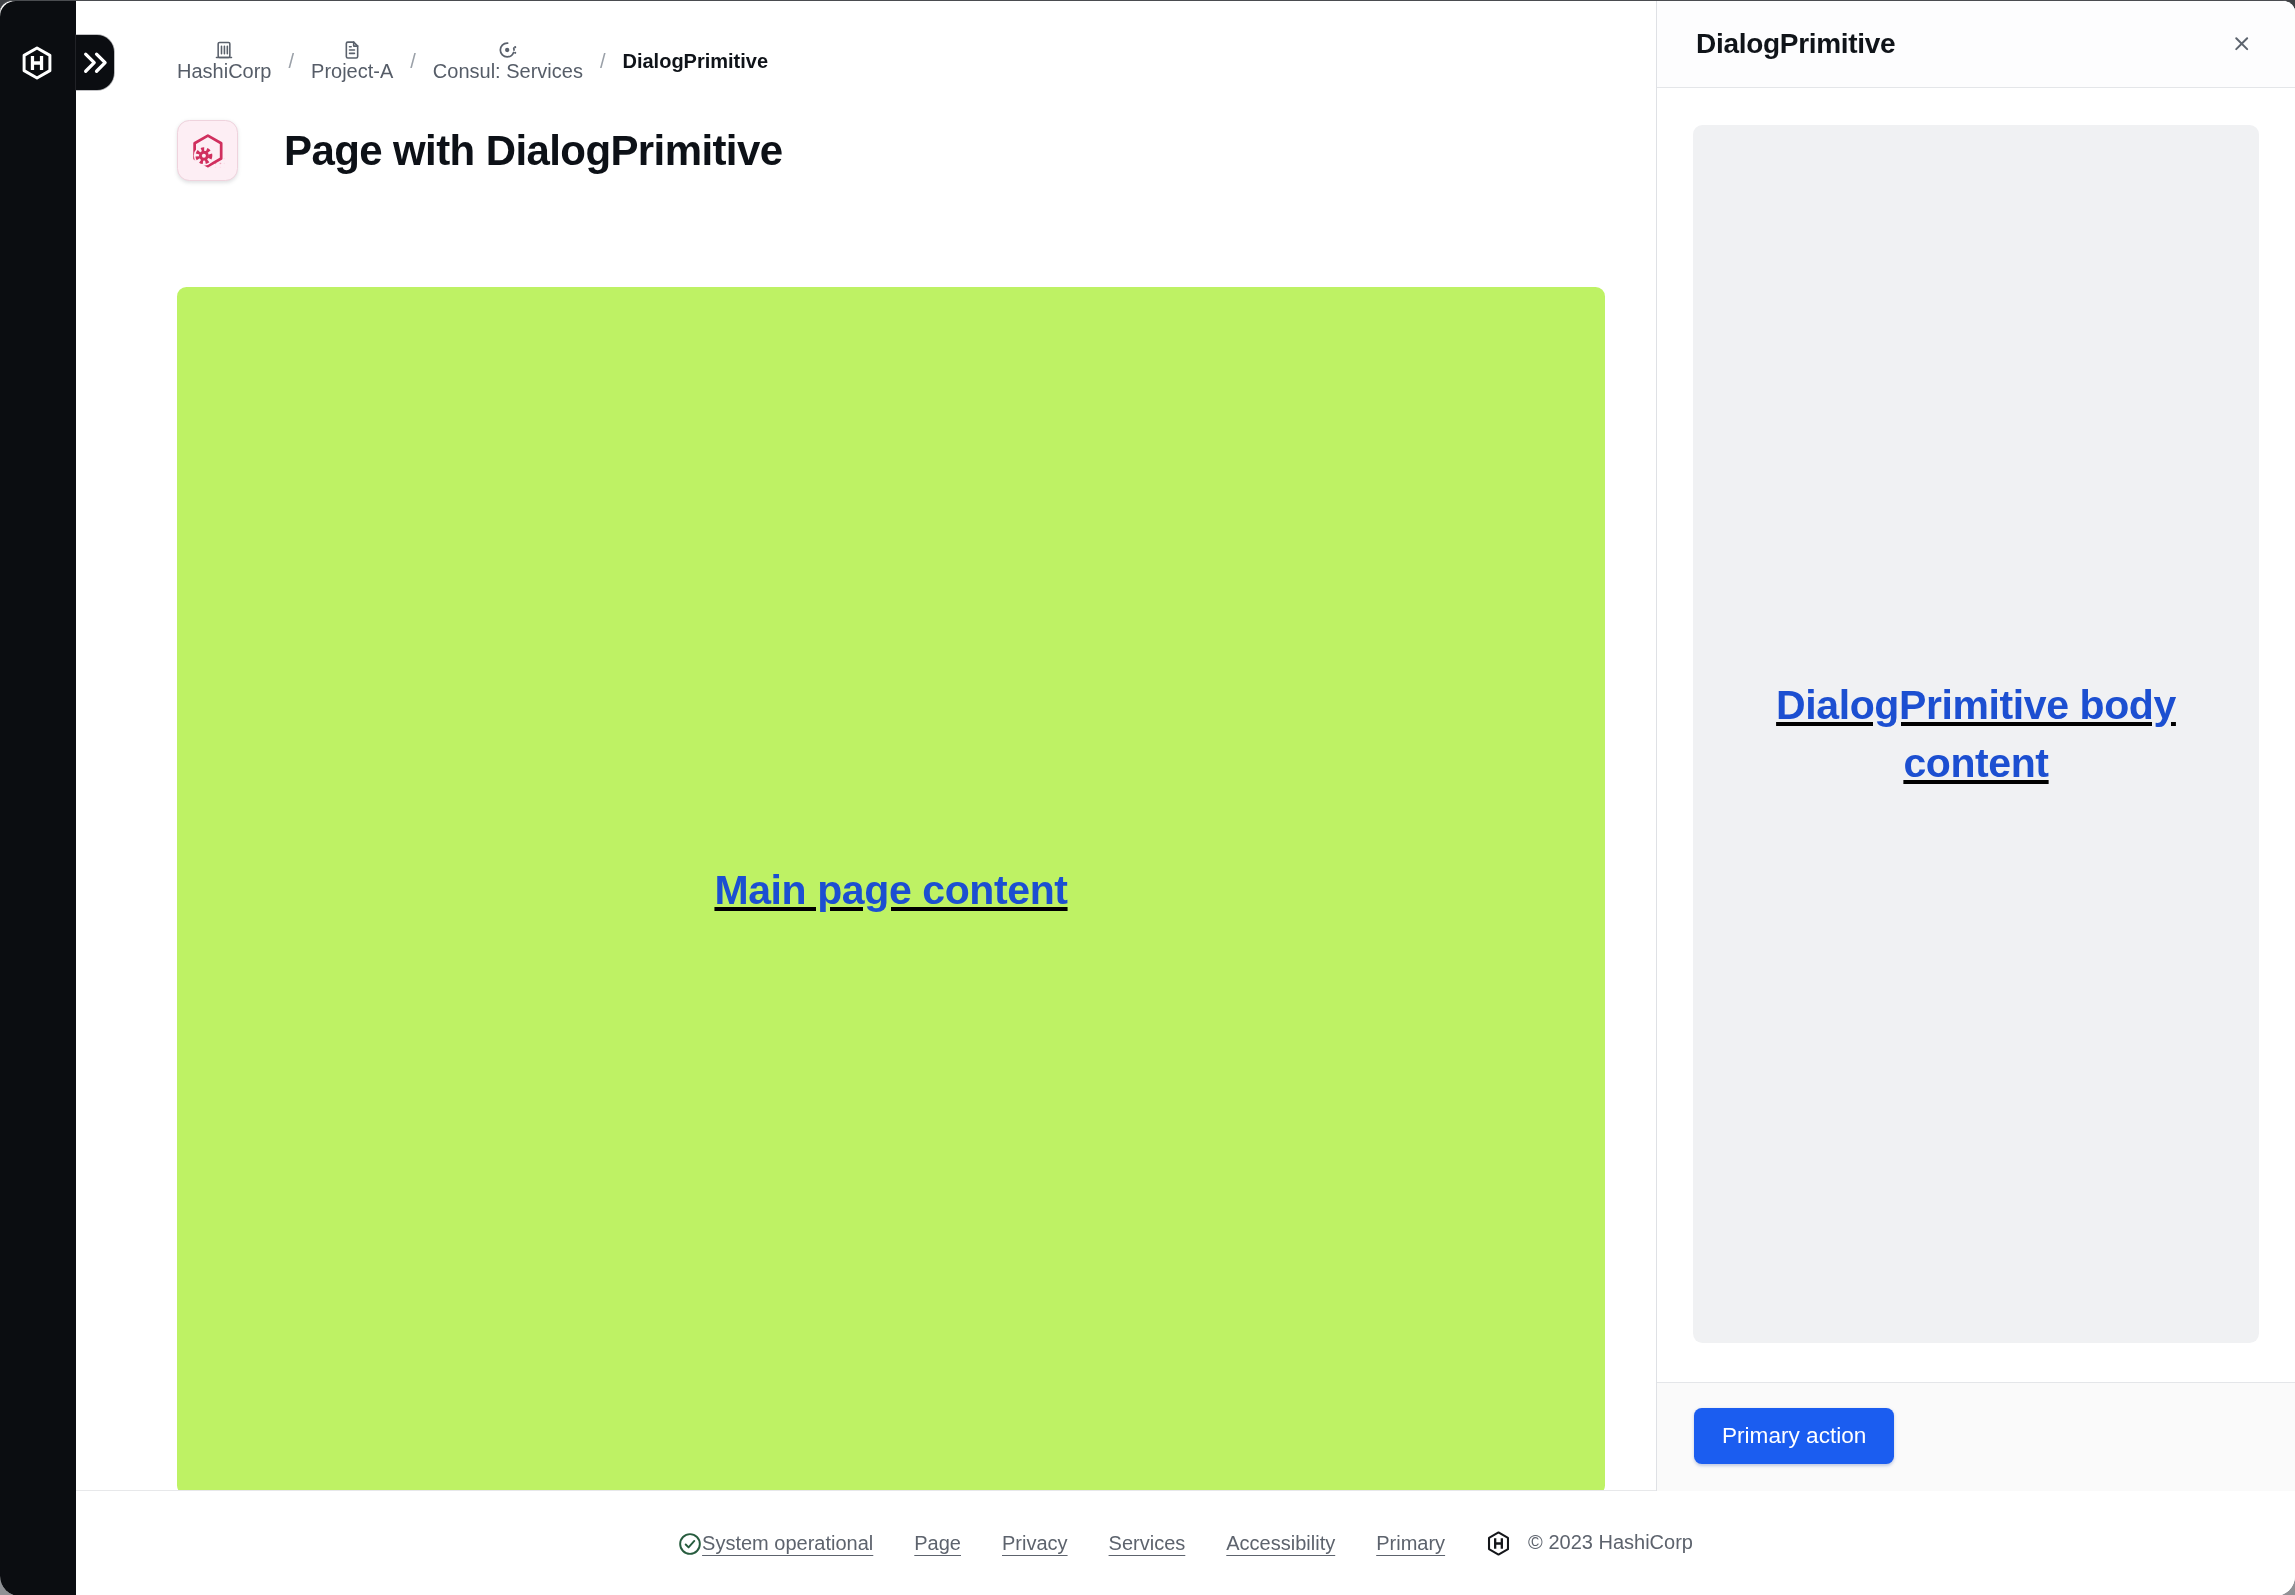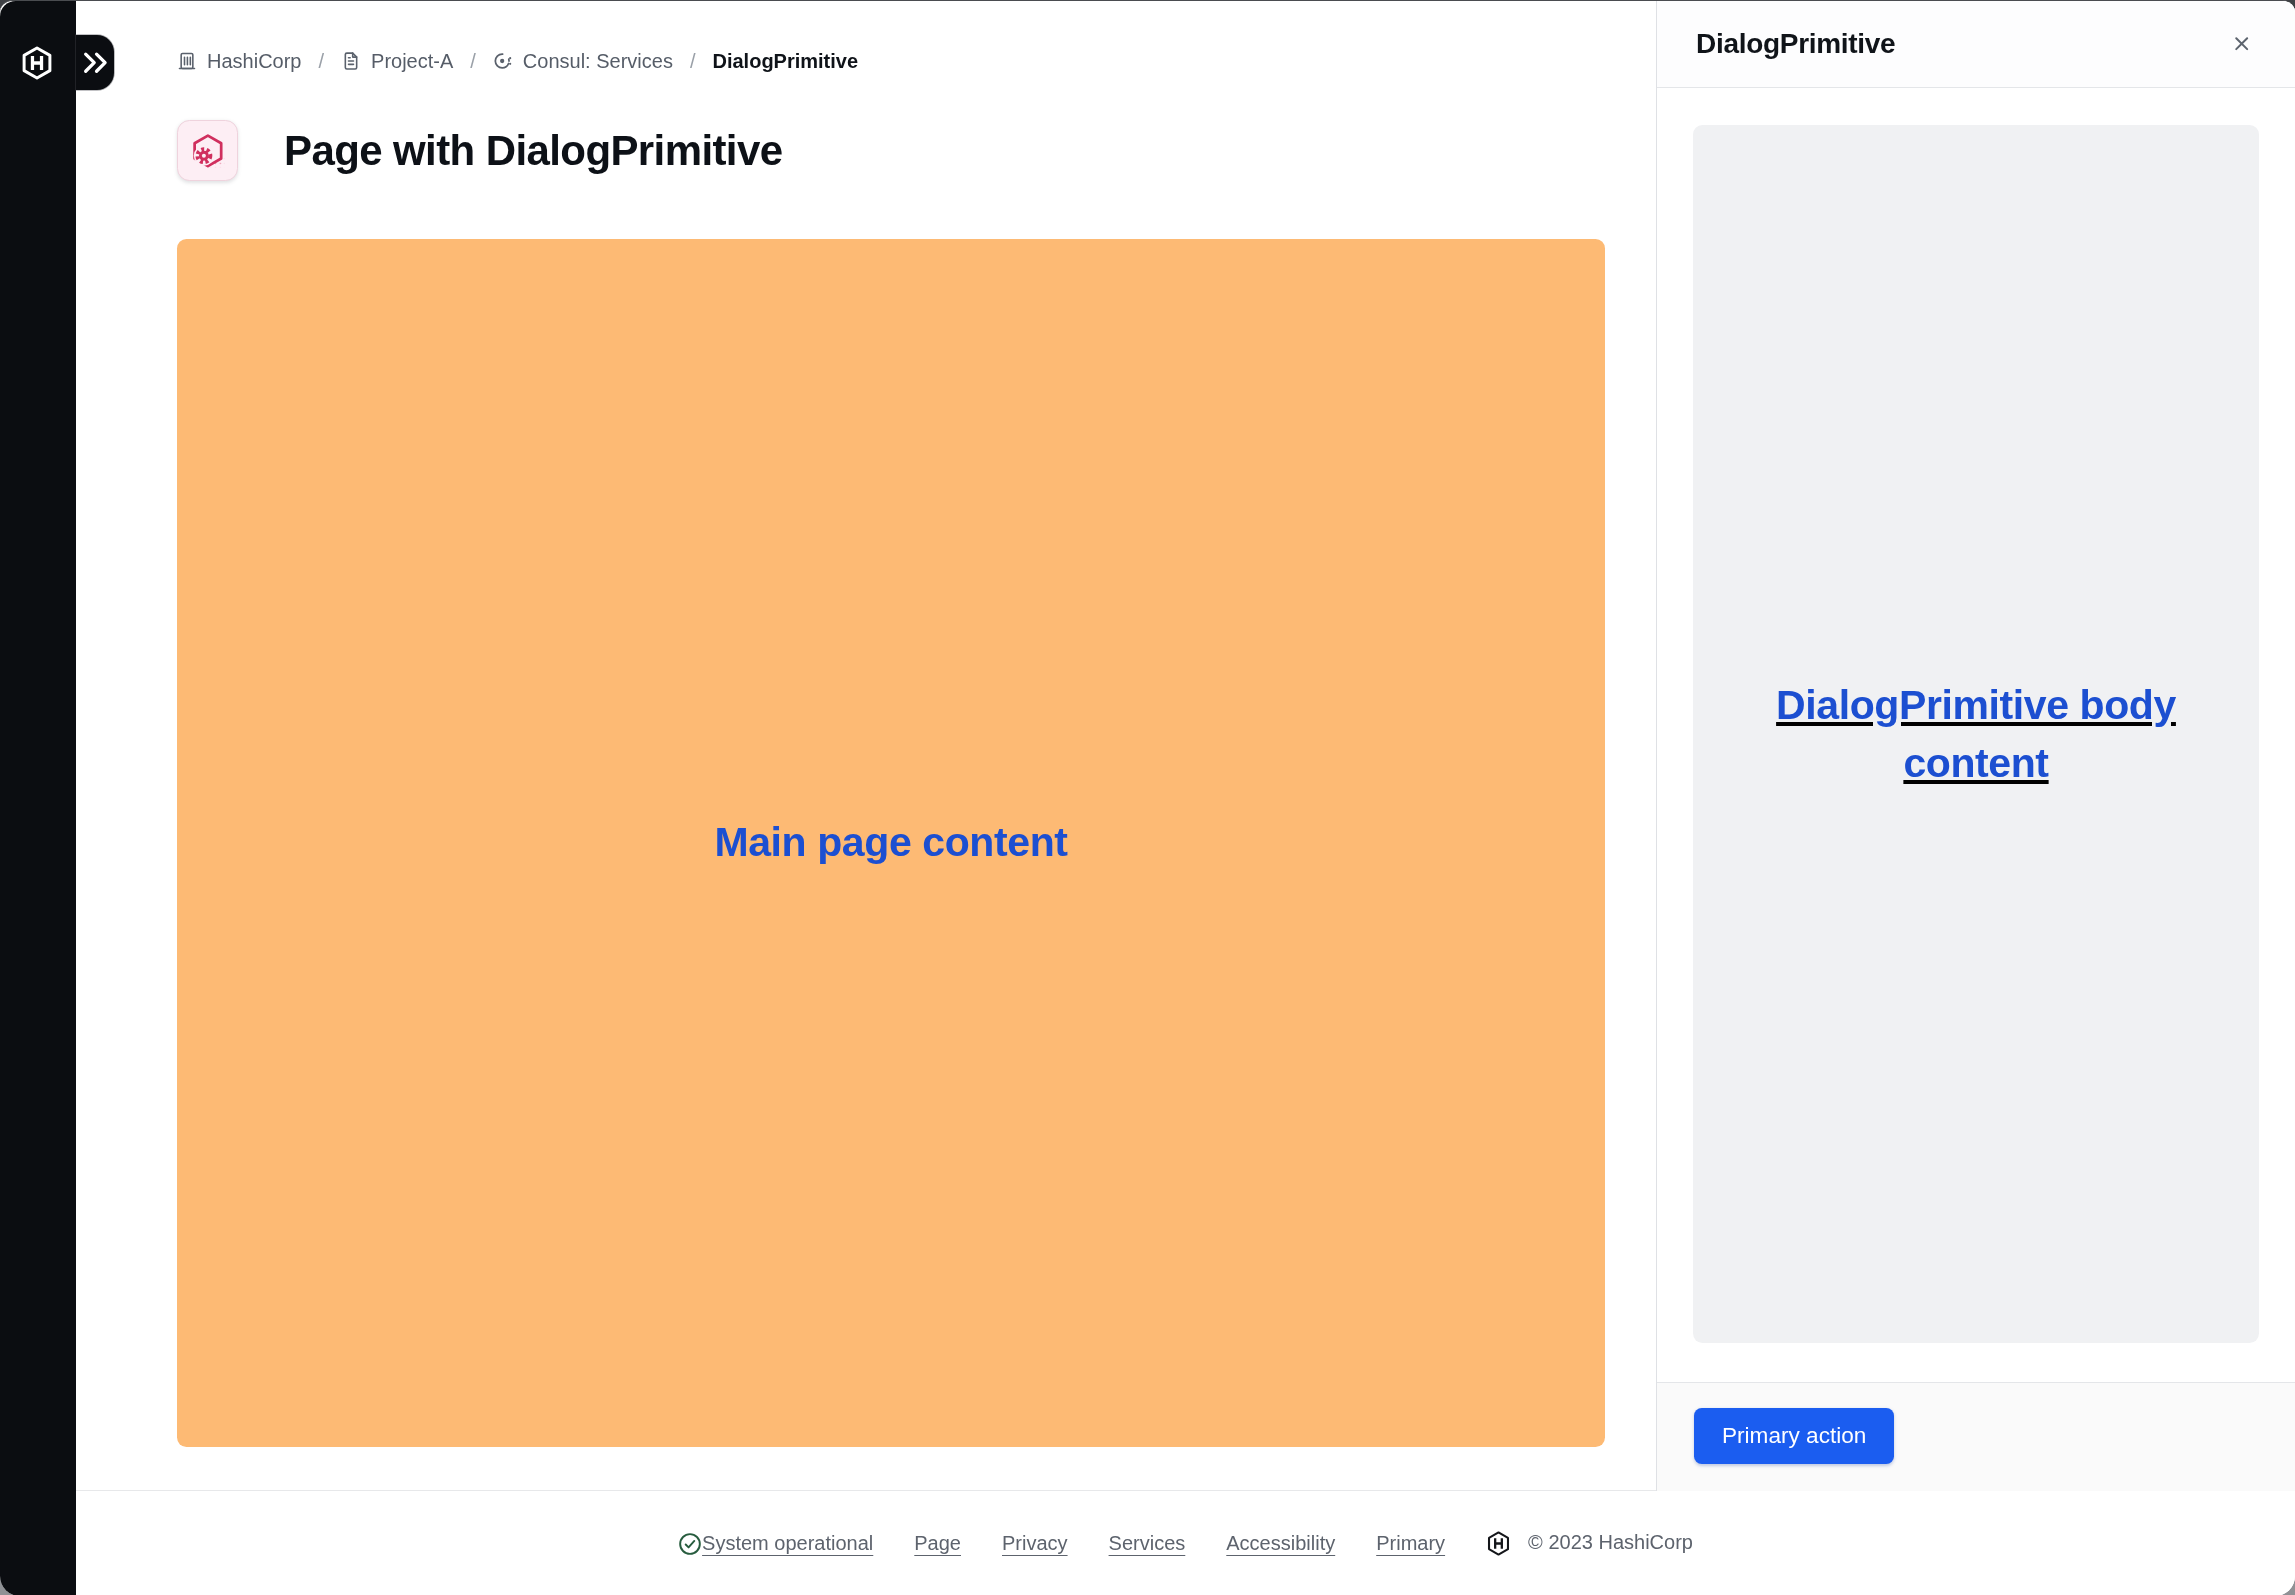--- a/index.html
+++ b/index.html
@@ -29,35 +29,35 @@
     display:flex;align-items:center;justify-content:center;cursor:pointer;
     box-shadow:0 0 0 0.8px rgba(70,74,80,.45);
   }
   
   .main{
     position:absolute;left:76px;top:0;right:639px;bottom:105px;
     background:#fff;box-sizing:border-box;
     padding:47px 51px 0 101px;overflow:hidden;
   }
   .breadcrumb{display:flex;align-items:center;height:26.5px;font-size:20px;color:#565d68;}
-  .crumb{display:flex;align-items:center;gap:10px;cursor:pointer;white-space:nowrap;}
+  .crumb{display:flex;align-items:center;gap:0;cursor:pointer;white-space:nowrap;flex-direction:column;}
   .crumb .bc-icon{display:flex;align-items:center;}
   .crumb-sep{margin:0 17px;color:#9aa0a8;cursor:default;}
   .crumb.current{color:#0f1319;font-weight:700;cursor:default;}
   .title-row{margin-top:36px;display:flex;align-items:center;gap:30px;}
   .title-tile{
     width:61px;height:61px;border-radius:12.5px;background:#fdeef4;
     border:1.6px solid #efd3dd;box-sizing:border-box;
     display:flex;align-items:center;justify-content:center;
     box-shadow:0 1.6px 3.9px rgba(90,95,105,.18);
   }
   .page-title{font-size:42px;font-weight:700;color:#0d1117;letter-spacing:-0.6px;}
   .main-box{
-    margin-top:48px;height:1208px;border-radius:9.4px;background:#fdba74;
-    display:flex;align-items:center;justify-content:center;
+    margin-top:96px;height:1208px;border-radius:9.4px;background:#bef264;
+    display:flex;align-items:center;justify-content:center;text-decoration:underline;
   }
   .placeholder-blue{font-size:41px;font-weight:700;color:#1c4fd1;letter-spacing:-0.4px;text-align:center;line-height:1.42;}
   
   .dialog{
     position:absolute;right:0;top:0;bottom:105px;width:639px;background:#ffffff;
     border-left:1.6px solid #dfe1e5;box-sizing:border-box;
     display:flex;flex-direction:column;z-index:4;
   }
   .dialog-header{
     flex:none;height:87px;background:#fdfdfe;border-bottom:1.6px solid #e4e6e9;

